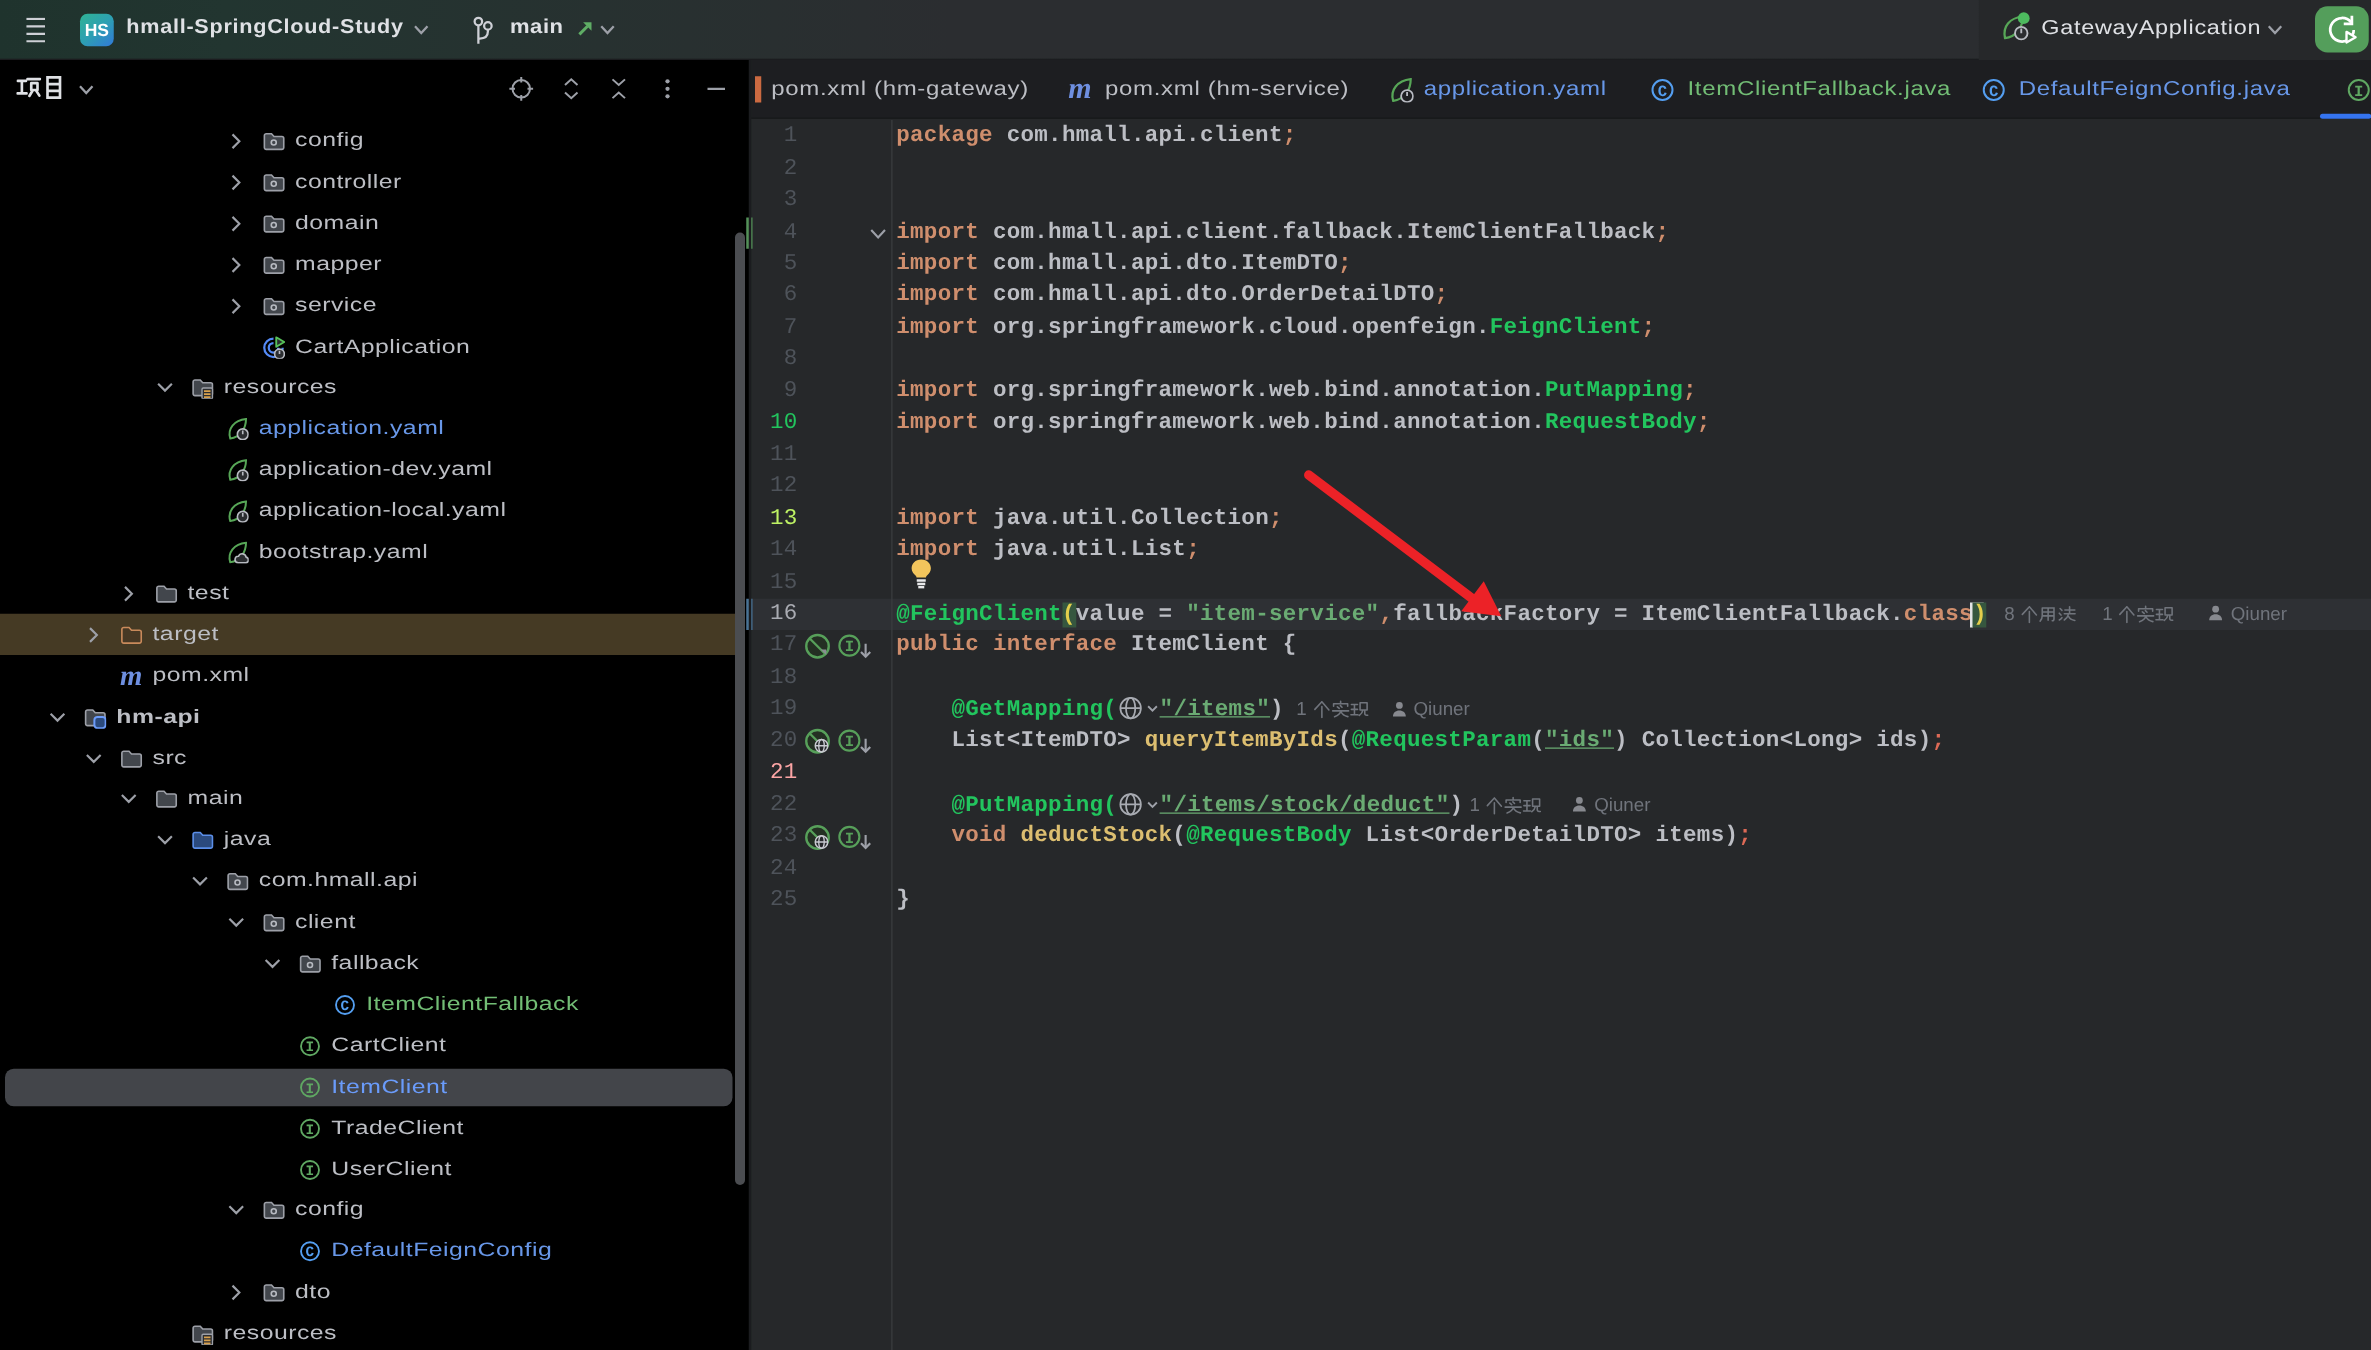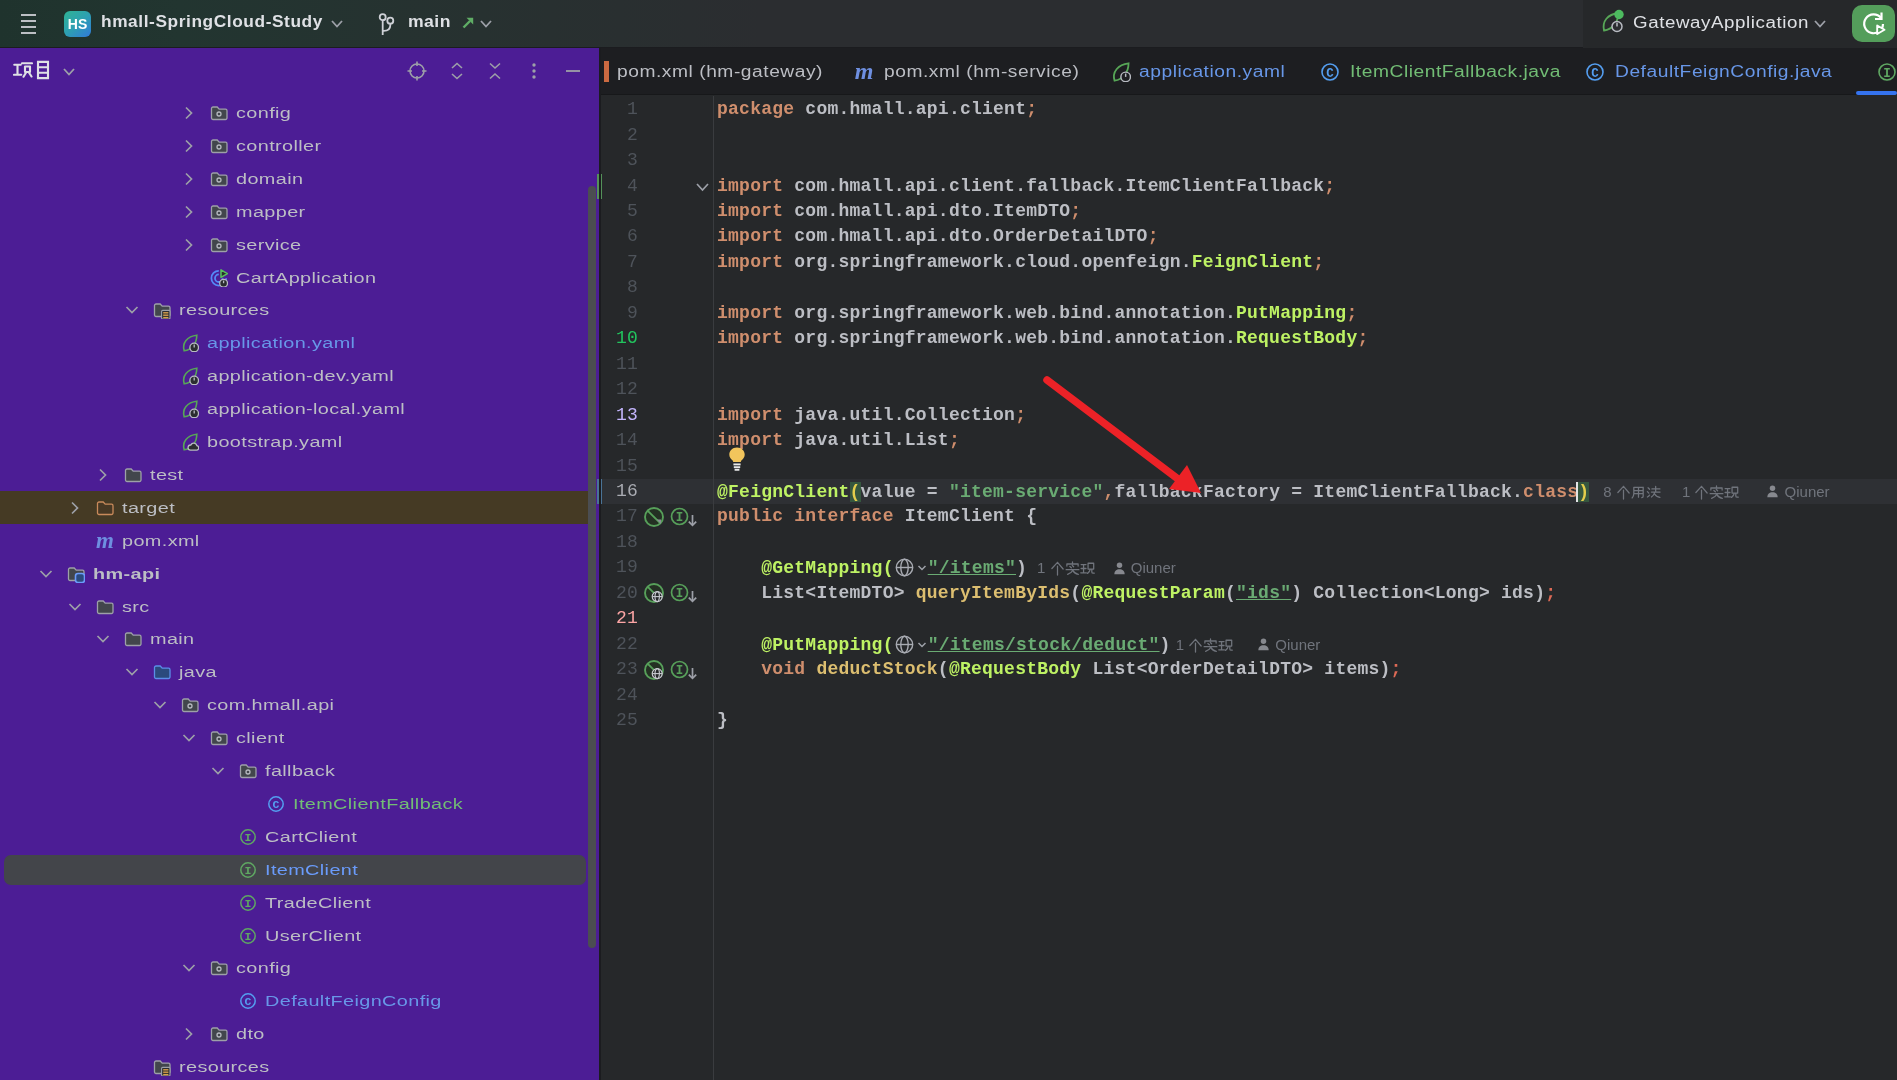--- a/index.html
+++ b/index.html
@@ -4,42 +4,42 @@
 <style>
   * { margin:0; padding:0; box-sizing:border-box; }
   html,body { width:1897px; height:1080px; overflow:hidden; background:#26282a; }
   body { font-family:"Liberation Sans", sans-serif; position:relative; }
   .abs { position:absolute; }
   
   #toolbar { position:absolute; left:0; top:0; width:1583px; height:48px;
     background:linear-gradient(to right,#1f332d 0px,#223530 180px,#273130 480px,#2b2d30 760px,#2b2d30 100%);
     border-bottom:1px solid #1b1c1f; }
   
-  #panel { position:absolute; left:0; top:48px; width:600px; height:1032px; background:#4c1d95; }
+  #panel { position:absolute; left:0; top:48px; width:600px; height:1032px; background:#000000; }
   #panelhead { position:absolute; left:0; top:0; width:600px; height:47px; }
   .r { position:absolute; left:0; width:596px; height:33px; display:flex; align-items:center;
        font-size:15.5px; letter-spacing:0.3px; color:#bcbec4; white-space:nowrap; }
   .ch { position:relative; width:16px; height:16px; flex:0 0 16px; margin-right:13px; }
   .ic { position:relative; width:18px; height:18px; flex:0 0 18px; margin-right:8px; position:relative; }
   .ic svg { position:absolute; left:0; top:0; }
   .z { position:relative; display:inline-block; transform:scaleX(1.28); transform-origin:left center; }
   
   #editor { position:absolute; left:601px; top:48px; width:1296px; height:1032px; background:#26282a; }
   #tabs { position:absolute; left:0; top:0; width:1296px; height:47px; background:#1d1e21;
           border-bottom:1px solid #17181a; }
   .tab { position:absolute; top:0; height:47px; display:flex; align-items:center; font-size:16px; letter-spacing:0.45px;
          color:#bcbec4; white-space:nowrap; transform:scaleX(1.2); transform-origin:left center; }
   .code { position:absolute; font-family:"Liberation Mono", monospace; font-weight:bold;
           font-size:18px; letter-spacing:0.24px; line-height:25.45px; height:25.45px;
           white-space:pre; color:#bcbec4; left:116px; }
   .lnum { position:absolute; font-family:"Liberation Mono", monospace; font-size:18px;
           letter-spacing:0.24px; line-height:25.45px; height:25.45px; width:37px; left:0;
           text-align:right; color:#4e535a; }
   .kw { color:#cf8e6d; }
-  .an { color:#bef264; }
+  .an { color:#22c55e; }
   .st { color:#6aab73; }
   .mt { color:#dcbe70; }
   .sc { color:#cf8e6d; }
   .rs { color:#dd6a56; }
   .hint { font-family:"Liberation Sans",sans-serif; font-weight:normal; font-size:15px;
           color:#70747c; letter-spacing:0; }
 </style>
 </head>
 <body>
 
@@ -523,21 +523,21 @@
   <div class="lnum" style="top:100.10px;color:#4e535a">3</div>
   <div class="lnum" style="top:125.55px;color:#4e535a">4</div>
   <div class="lnum" style="top:151.00px;color:#4e535a">5</div>
   <div class="lnum" style="top:176.45px;color:#4e535a">6</div>
   <div class="lnum" style="top:201.90px;color:#4e535a">7</div>
   <div class="lnum" style="top:227.35px;color:#4e535a">8</div>
   <div class="lnum" style="top:252.80px;color:#4e535a">9</div>
   <div class="lnum" style="top:278.25px;color:#22c55e">10</div>
   <div class="lnum" style="top:303.70px;color:#4e535a">11</div>
   <div class="lnum" style="top:329.15px;color:#4e535a">12</div>
-  <div class="lnum" style="top:354.60px;color:#c4b5fd">13</div>
+  <div class="lnum" style="top:354.60px;color:#bef264">13</div>
   <div class="lnum" style="top:380.05px;color:#4e535a">14</div>
   <div class="lnum" style="top:405.50px;color:#4e535a">15</div>
   <div class="lnum" style="top:430.95px;color:#a9abb2">16</div>
   <div class="lnum" style="top:456.40px;color:#4e535a">17</div>
   <div class="lnum" style="top:481.85px;color:#4e535a">18</div>
   <div class="lnum" style="top:507.30px;color:#4e535a">19</div>
   <div class="lnum" style="top:532.75px;color:#4e535a">20</div>
   <div class="lnum" style="top:558.20px;color:#fca5a5">21</div>
   <div class="lnum" style="top:583.65px;color:#4e535a">22</div>
   <div class="lnum" style="top:609.10px;color:#4e535a">23</div>

